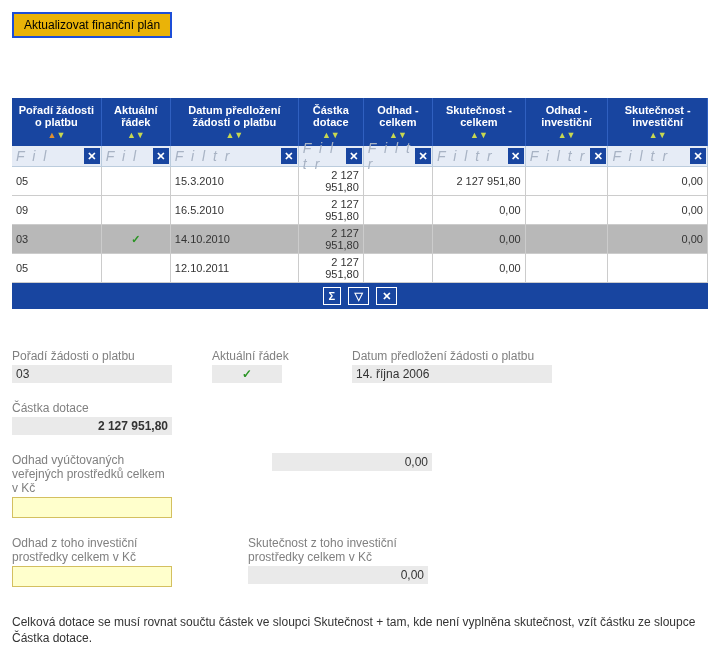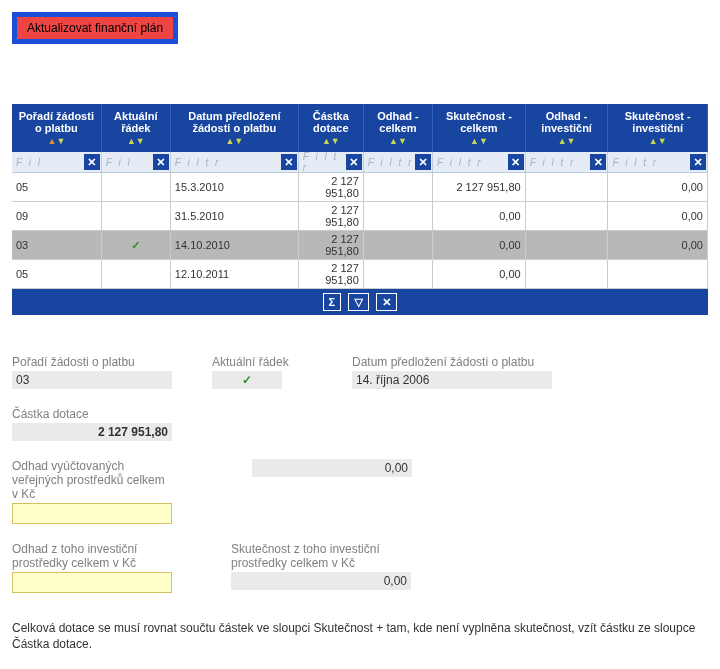--- a/index.html
+++ b/index.html
@@ -1,20 +1,20 @@
 <!DOCTYPE html>
 <html><head>
   <meta charset="utf-8">
   <style>
     * { box-sizing: border-box; margin: 0; padding: 0; }
     body { font-family: Arial, sans-serif; font-size: 12px; color: #333; padding: 12px; }
     
     .btn-update {
-      background: #ef4444;
-      border: 5px solid #1d4ed8;
+      background: #eab308;
+      border: 2px solid #1d4ed8;
       padding: 4px 10px;
       font-size: 12px;
       cursor: pointer;
       margin-bottom: 60px;
     }
     
     .table-wrap { overflow-x: auto; }
     table.grid {
       border-collapse: collapse;
       width: 100%;
@@ -44,21 +44,21 @@
     .filter-cell {
       display: flex;
       align-items: center;
       height: 20px;
     }
     .filter-placeholder {
       flex: 1;
       color: #a8b3c4;
       font-style: italic;
       padding-left: 4px;
-      font-size: 10px;
+      font-size: 14px;
       letter-spacing: 2px;
     }
     .filter-x {
       background: #1845a0;
       color: #fff;
       width: 16px;
       height: 16px;
       display: flex;
       align-items: center;
       justify-content: center;
@@ -196,21 +196,21 @@
           <td>15.3.2010</td>
           <td class="num">2 127 951,80</td>
           <td class="num"></td>
           <td class="num">2 127 951,80</td>
           <td class="num"></td>
           <td class="num">0,00</td>
         </tr>
         <tr class="data">
           <td>09</td>
           <td></td>
-          <td>31.5.2010</td>
+          <td>16.5.2010</td>
           <td class="num">2 127 951,80</td>
           <td class="num"></td>
           <td class="num">0,00</td>
           <td class="num"></td>
           <td class="num">0,00</td>
         </tr>
         <tr class="data sel">
           <td>03</td>
           <td>
             <span class="check-icon">✓</span>
@@ -259,31 +259,31 @@
     </div>
   </div>
 
   <div class="detail-row">
     <div class="detail-field">
       <span class="detail-label">Částka dotace</span>
       <span class="detail-val ra">2 127 951,80</span>
     </div>
   </div>
 
-  <div class="detail-row" style="gap:80px">
+  <div class="detail-row" style="gap:100px">
     <div class="detail-field" style="max-width:160px">
       <span class="detail-label">Odhad vyúčtovaných veřejných prostředků celkem v Kč</span>
       <input class="detail-val yellow" value="" style="">
     </div>
     <div class="detail-field" style="max-width:180px">
       <span class="detail-val ra2">0,00</span>
     </div>
   </div>
 
-  <div class="detail-row" style="gap:59px">
+  <div class="detail-row" style="gap:76px">
     <div class="detail-field" style="max-width:160px">
       <span class="detail-label">Odhad z toho investiční prostředky celkem v Kč</span>
       <input class="detail-val yellow" value="" style="">
     </div>
     <div class="detail-field" style="max-width:180px">
       <span class="detail-label">Skutečnost z toho investiční prostředky celkem v Kč</span>
       <span class="detail-val ra2">0,00</span>
     </div>
   </div>
 </div>

